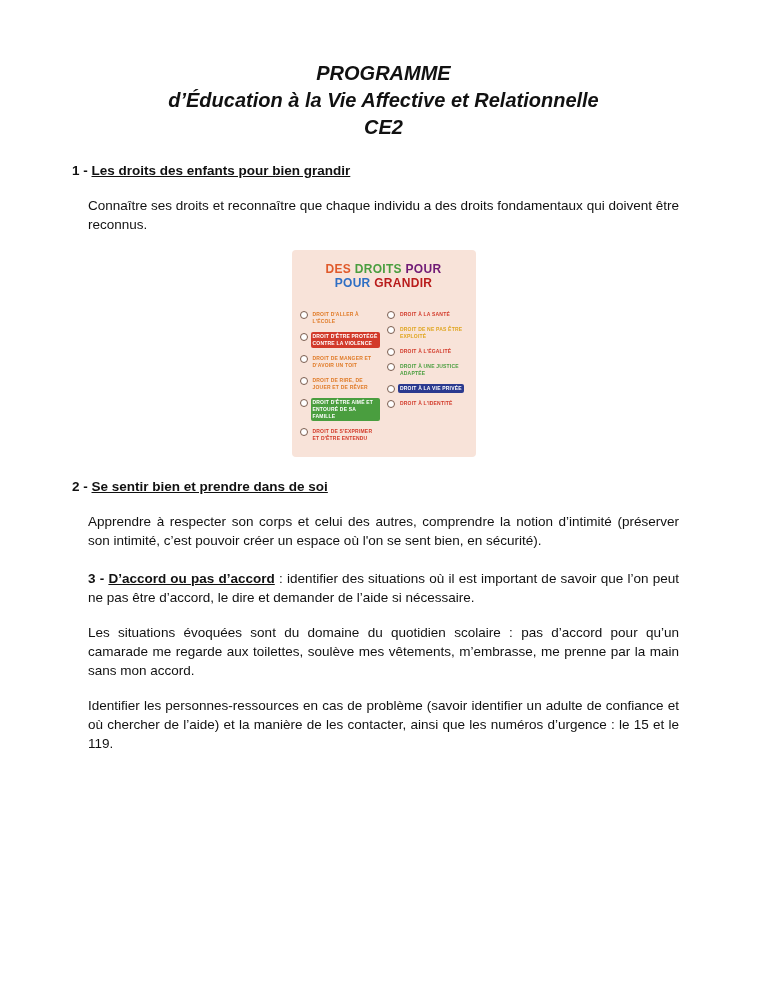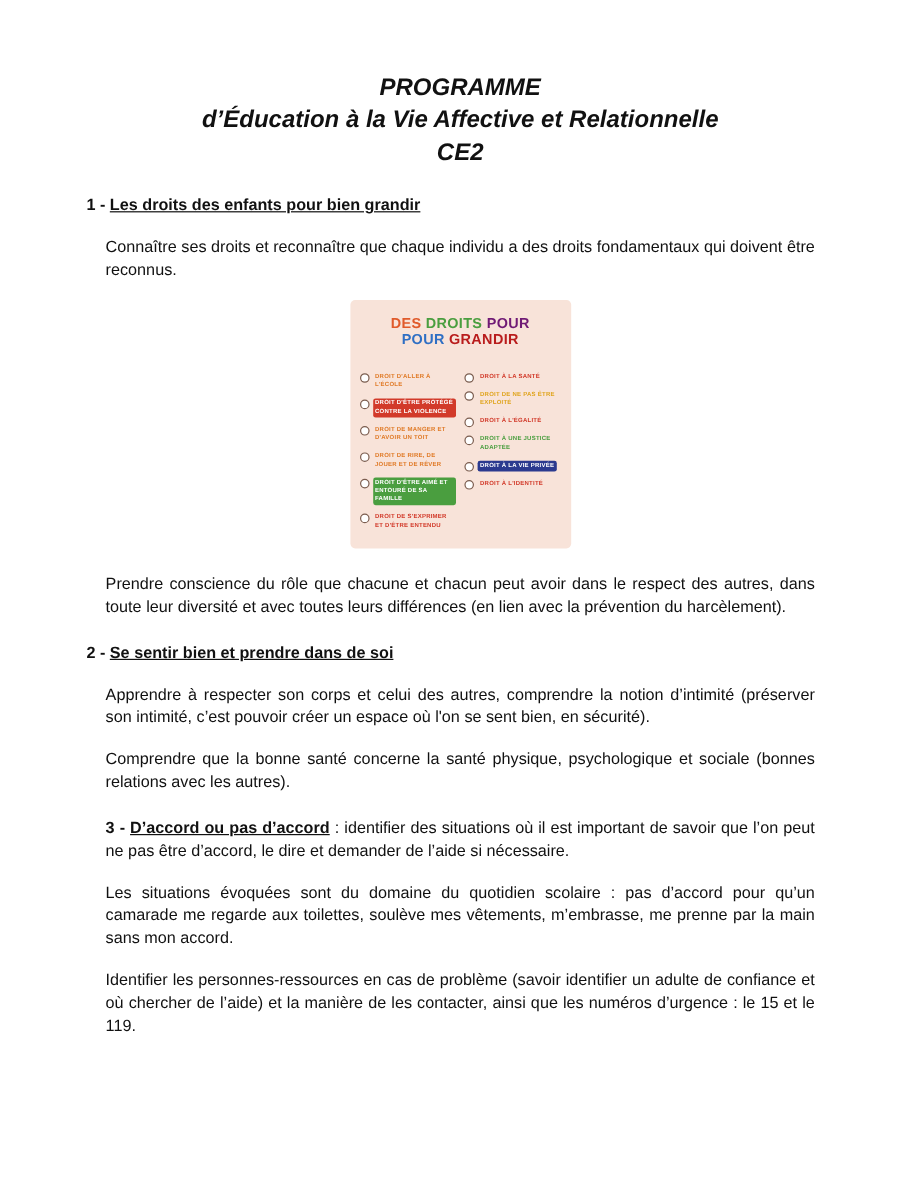--- a/index.html
+++ b/index.html
@@ -116,27 +116,25 @@
             <span class="p-label" style="color: rgb(255, 255, 255); background-color: rgb(43, 58, 143);">DROIT À LA VIE PRIVÉE</span>
           </div>
           <div class="p-item">
             <span class="p-icon"></span>
             <span class="p-label" style="color: rgb(210, 58, 42);">DROIT À L'IDENTITÉ</span>
           </div>
         </div>
       </div>
     </div>
 
-    <p class="para">Prendre conscience du rôle que chacune et chacun peut avoir dans le respect des autres, dans toute leur diversité et avec toutes leurs différences (en lien avec la prévention du harcèlement).</p>
   </section>
 
   <section class="section">
     <p class="head-line"><span class="bold">2 - </span><span class="bold u">Se sentir bien et prendre dans de soi</span></p>
     <p class="para">Apprendre à respecter son corps et celui des autres, comprendre la notion d’intimité (préserver son intimité, c’est pouvoir créer un espace où l'on se sent bien, en sécurité).</p>
-    <p class="para">Comprendre que la bonne santé concerne la santé physique, psychologique et sociale (bonnes relations avec les autres).</p>
   </section>
 
   <section class="section">
     <p class="para"><span class="bold">3 - </span><span class="bold u">D’accord ou pas d’accord</span><span> : identifier des situations où il est important de savoir que l’on peut ne pas être d’accord, le dire et demander de l’aide si nécessaire.</span></p>
     <p class="para">Les situations évoquées sont du domaine du quotidien scolaire : pas d’accord pour qu’un camarade me regarde aux toilettes, soulève mes vêtements, m’embrasse, me prenne par la main sans mon accord.</p>
     <p class="para">Identifier les personnes-ressources en cas de problème (savoir identifier un adulte de confiance et où chercher de l’aide) et la manière de les contacter, ainsi que les numéros d’urgence : le 15 et le 119.</p>
   </section>
 
 </div>
 

